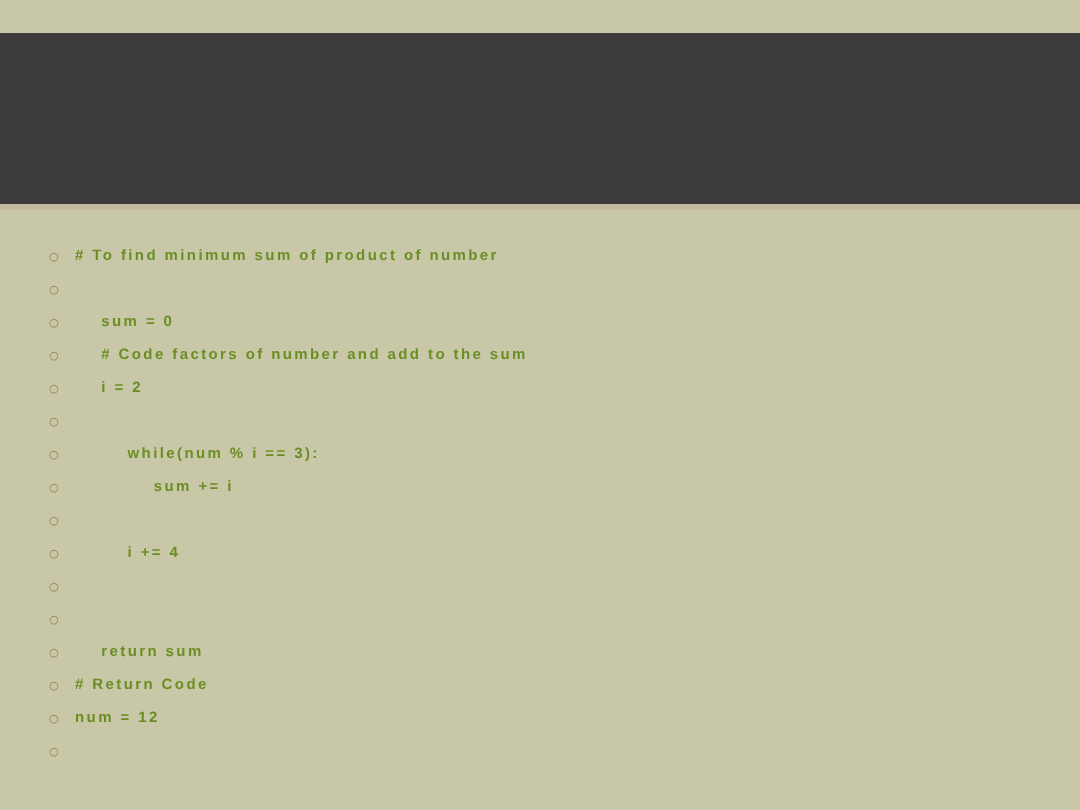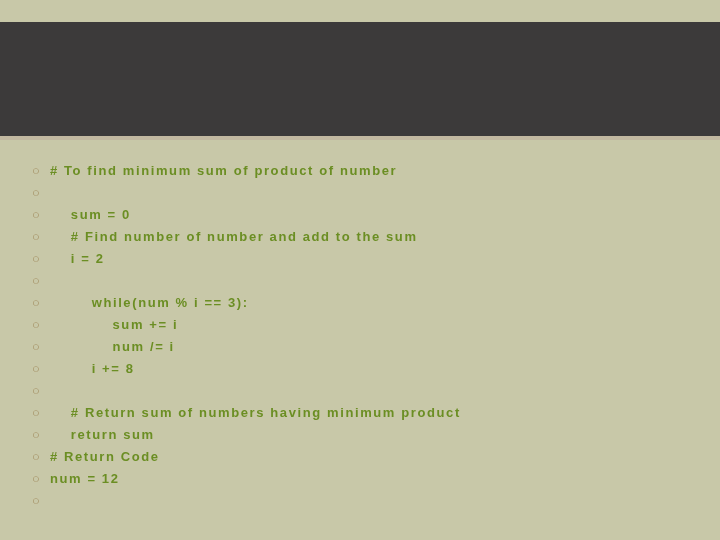--- a/index.html
+++ b/index.html
@@ -32,21 +32,21 @@
   .bullet {
     flex: 0 0 18px;
     color: #a08a5c;
     font-size: 13px;
     line-height: 18px;
     text-align: left;
   }
 
   .code {
     color: #6b8e23;
-    font-size: 13px;
+    font-size: 10px;
     line-height: 18px;
     font-weight: 700;
     letter-spacing: 1.6px;
     white-space: pre;
   }
 </style>
 </head>
 <body>
 
 <div class="header-band"></div>
@@ -58,51 +58,49 @@
   </div>
   <div class="line">
     <span class="bullet">○</span>
   </div>
   <div class="line">
     <span class="bullet">○</span>
     <span class="code">    sum = 0</span>
   </div>
   <div class="line">
     <span class="bullet">○</span>
-    <span class="code">    # Find number of number and add to the sum</span>
+    <span class="code">    # Code factors of number and add to the sum</span>
   </div>
   <div class="line">
     <span class="bullet">○</span>
     <span class="code">    i = 2</span>
   </div>
   <div class="line">
     <span class="bullet">○</span>
   </div>
   <div class="line">
     <span class="bullet">○</span>
     <span class="code">        while(num % i == 3):</span>
   </div>
   <div class="line">
     <span class="bullet">○</span>
     <span class="code">            sum += i</span>
   </div>
   <div class="line">
     <span class="bullet">○</span>
-    <span class="code">            num /= i</span>
   </div>
   <div class="line">
     <span class="bullet">○</span>
-    <span class="code">        i += 8</span>
+    <span class="code">        i += 4</span>
   </div>
   <div class="line">
     <span class="bullet">○</span>
   </div>
   <div class="line">
     <span class="bullet">○</span>
-    <span class="code">    # Return sum of numbers having minimum product</span>
   </div>
   <div class="line">
     <span class="bullet">○</span>
     <span class="code">    return sum</span>
   </div>
   <div class="line">
     <span class="bullet">○</span>
     <span class="code"># Return Code</span>
   </div>
   <div class="line">

